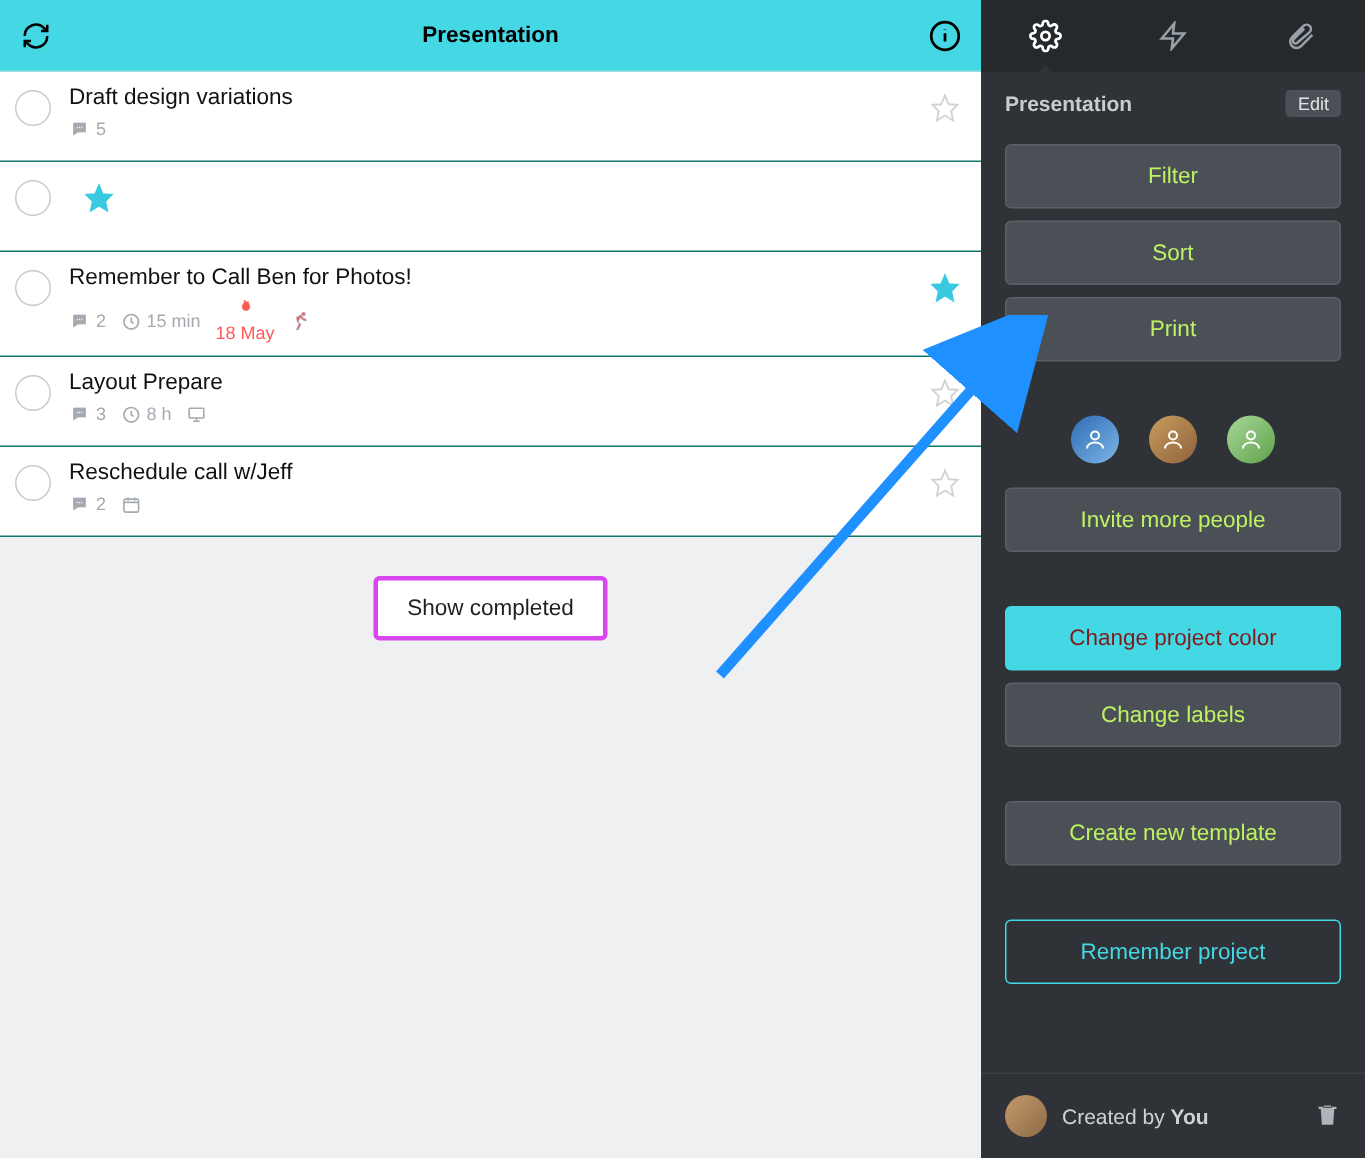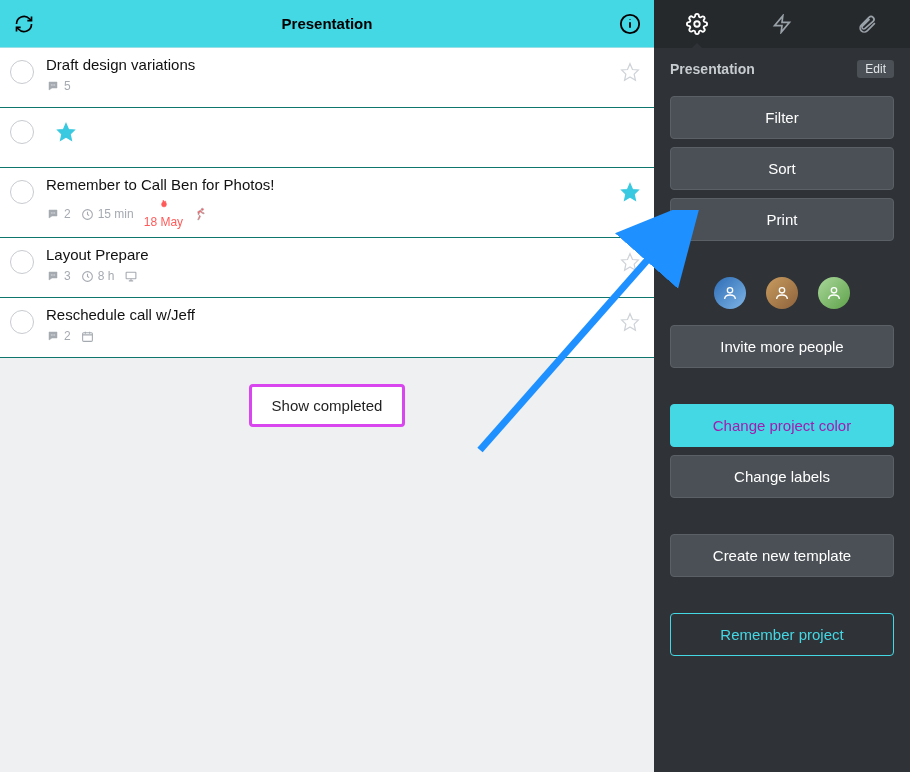--- a/index.html
+++ b/index.html
@@ -85,35 +85,35 @@
 
   .side-header { display:flex; align-items:center; padding:12px 16px 18px 16px;}
   .side-header .name { font-weight:700; color:#c7ccd0; flex:1;}
   .side-header .edit {
     background:#4a5055; color:#e1e5e8; font-size:12px; padding:2px 8px;
     border-radius:3px; cursor:pointer;
   }
 
   .side-body { padding: 0 16px 0 16px; flex:1 1 auto; overflow:auto;}
   .side-btn {
-    background:#4a5055; color:#ffffff; text-align:center; padding:12px 6px;
+    background:#4a5055; color:#bef264; text-align:center; padding:12px 6px;
     border-radius:4px; margin-bottom:8px; cursor:pointer; font-size:15px;
     border:1px solid #5a6065;
   }
   .group-gap { height:28px; }
 
   .shared-label { text-align:center; color:#c2c8cd; font-size:14px; margin:8px 0 14px 0;}
   .avatars { display:flex; justify-content:center; gap:20px; margin-bottom:16px;}
   .avatar { width:32px; height:32px; border-radius:50%; overflow:hidden; display:flex;align-items:center;justify-content:center;}
   .avatar.a1{background:linear-gradient(135deg,#2d6cb5,#7fb5e6);}
   .avatar.a2{background:linear-gradient(135deg,#c99c5f,#8d623b);}
   .avatar.a3{background:linear-gradient(135deg,#a9d79a,#5fa24a);}
   .avatar svg{stroke:#fff;}
 
-  .side-btn.accent { background:#44d7e4; color:#a21caf; border-color:#44d7e4;}
+  .side-btn.accent { background:#44d7e4; color:#7f1d1d; border-color:#44d7e4;}
   .side-btn.outline-accent { background:transparent; border:1px solid #44d7e4; color:#44d7e4;}
 
   .side-footer {
     padding:14px 16px; display:flex; align-items:center; gap:10px;
     border-top:1px solid #3c4145;
   }
   .side-footer .creator-avatar{
     width:28px;height:28px;border-radius:50%;
     background:linear-gradient(135deg,#c59a6a,#8c6a47);
     display:flex;align-items:center;justify-content:center;
@@ -355,20 +355,36 @@
 
       <div class="group-gap"></div>
 
       <div class="side-btn">Create new template</div>
 
       <div class="group-gap"></div>
 
       <div class="side-btn outline-accent">Remember project</div>
     </div>
 
+    <div class="side-footer">
+      <div class="creator-avatar">
+        <svg width="14" height="14" viewBox="0 0 24 24" stroke-width="2" fill="none">
+            <circle cx="12" cy="8" r="4"></circle>
+            <path d="M4 21c0-4 4-6 8-6s8 2 8 6"></path>
+          </svg>
+      </div>
+      <div class="creator-line">
+        <span>Created by </span><span class="bold">You</span>
+      </div>
+      <div class="trash">
+        <svg width="18" height="18" viewBox="0 0 24 24">
+            <path d="M6 7h12l-1 14H7L6 7zm3-3h6l1 2H8l1-2zM4 7h16v-2H4v2z"></path>
+          </svg>
+      </div>
+    </div>
   </div>
 </div>
 
 <svg class="arrow-overlay" width="260" height="260">
   <defs>
     <marker id="ah" markerWidth="16" markerHeight="16" refX="4" refY="6" orient="auto">
       <path d="M0,0 L12,6 L0,12 z" fill="#1e90ff"></path>
     </marker>
   </defs>
   <line x1="30" y1="240" x2="215" y2="30" stroke="#1e90ff" stroke-width="7" marker-end="url(#ah)"></line>

